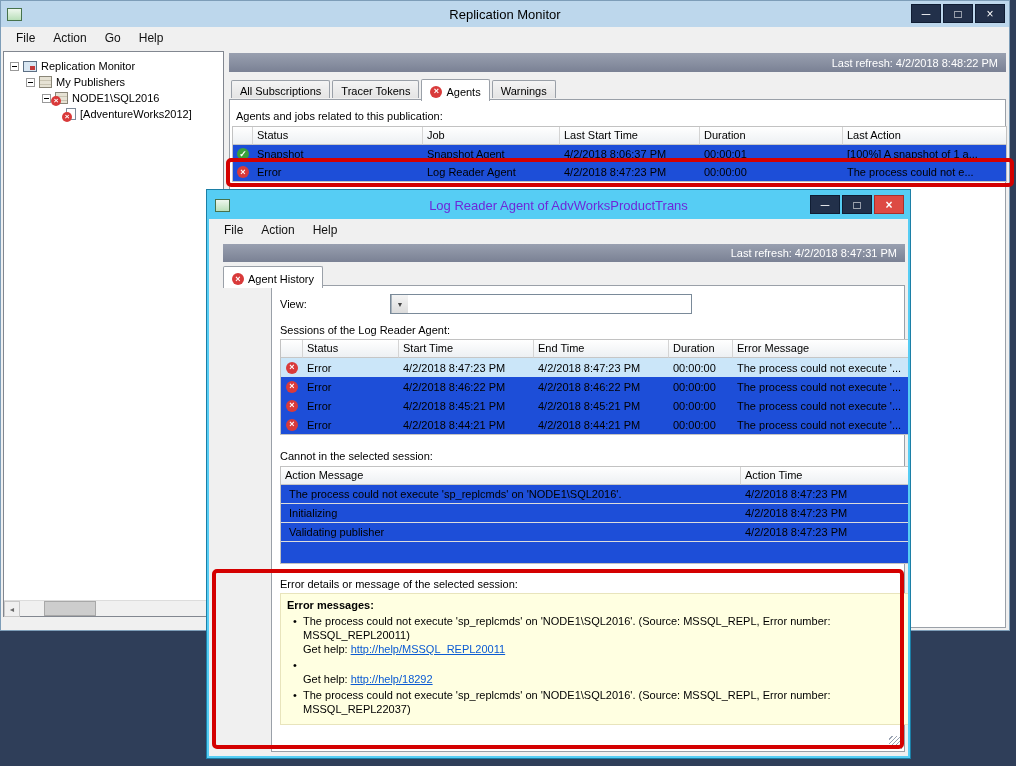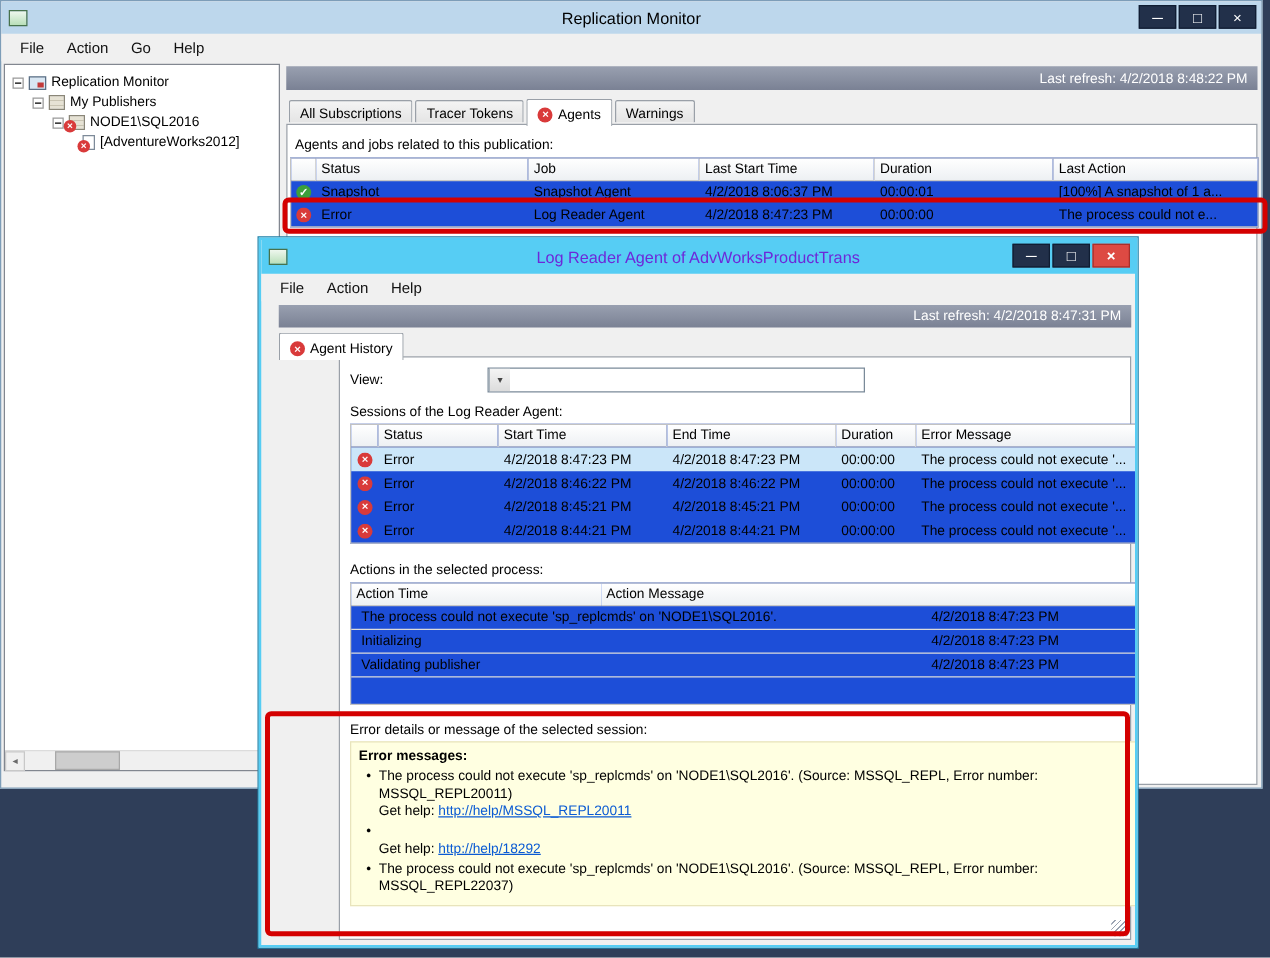--- a/index.html
+++ b/index.html
@@ -338,26 +338,26 @@
         <div class="lv-c grow">The process could not execute '...</div>
       </div>
 
       <div class="vscroll">
         <span class="sb-btn sb-up">▲</span>
         <span class="sb-thumb"></span>
         <span class="sb-btn sb-down">▼</span>
       </div>
     </div>
 
-    <div id="actions-label" class="section-label">Actions in the selected process:</div>
+    <div id="actions-label" class="section-label">Cannot in the selected session:</div>
 
     <div id="actions-grid" class="lv">
       <div class="lv-h">
+        <div class="lv-hc" style="width:460px">Action Message</div>
         <div class="lv-hc grow">Action Time</div>
-        <div class="lv-hc" style="width:460px">Action Message</div>
       </div>
       <div class="lv-r tall">
         <div class="lv-c" style="width:460px; padding-left:8px">The process could not execute 'sp_replcmds' on 'NODE1\SQL2016'.</div>
         <div class="lv-c grow">4/2/2018 8:47:23 PM</div>
       </div>
       <div class="lv-r tall">
         <div class="lv-c" style="width:460px; padding-left:8px">Initializing</div>
         <div class="lv-c grow">4/2/2018 8:47:23 PM</div>
       </div>
       <div class="lv-r tall">

